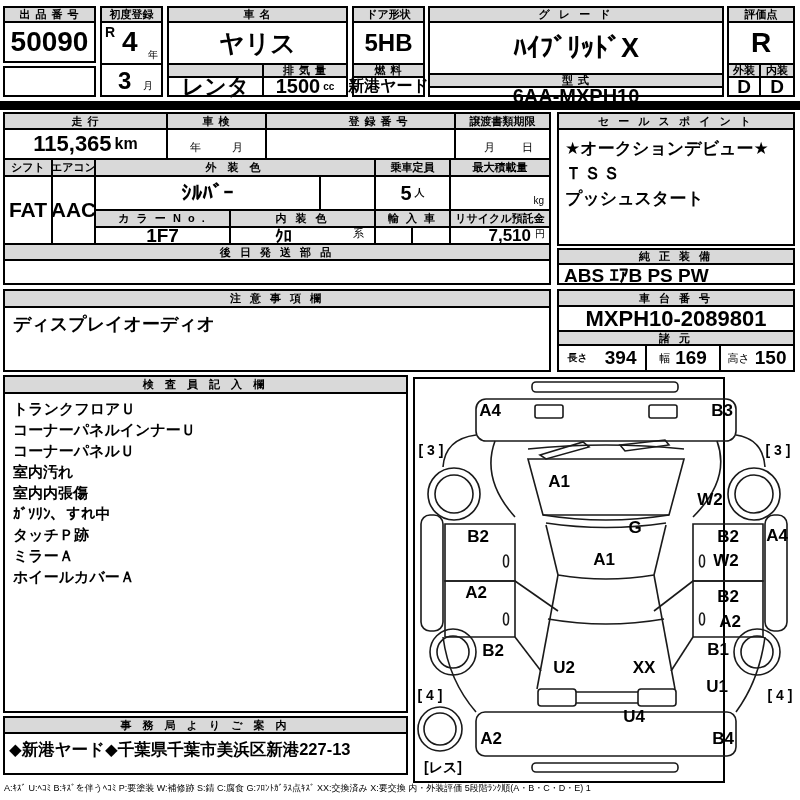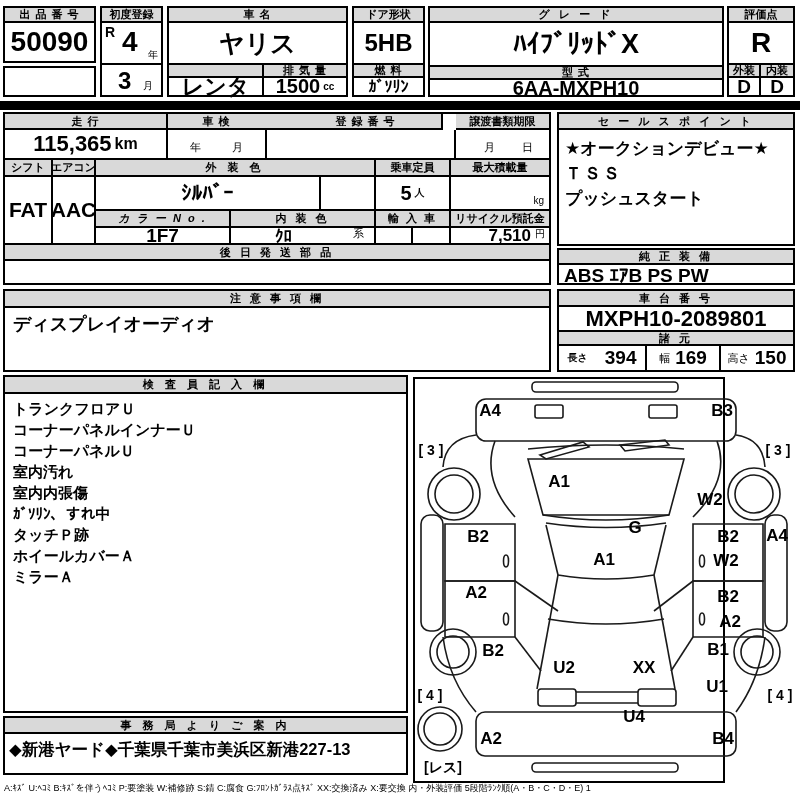--- a/index.html
+++ b/index.html
@@ -55,46 +55,46 @@
     <div class="c v" style="left:95px;top:70px;width:82px;height:17px;font-size:20px;">
       <span>1500</span>
         <span class="unit">cc</span>
     </div>
   </div>
 
   <div class="box" style="left:352px;top:6px;width:73px;height:91px;">
     <div class="h" style="height:15px;letter-spacing:0;">ドア形状</div>
     <div class="v bB" style="height:42px;font-size:24px;">5HB</div>
     <div class="h" style="height:13px;">燃 料</div>
-    <div class="v" style="height:17px;font-size:16px;">ｶﾞｿﾘﾝ</div>
+    <div class="v" style="height:17px;font-size:16px;">新港ヤード</div>
   </div>
 
   <div class="box" style="left:428px;top:6px;width:296px;height:91px;">
     <div class="h" style="height:15px;letter-spacing:3px;">グ レ ー ド</div>
-    <div class="v bB" style="height:44px;font-size:27px;">ﾊｲﾌﾞﾘｯﾄﾞX</div>
+    <div class="v bB" style="height:52px;font-size:27px;">ﾊｲﾌﾞﾘｯﾄﾞX</div>
     <div class="h" style="height:13px;">型 式</div>
     <div class="v" style="height:17px;font-size:20px;">6AA-MXPH10</div>
   </div>
 
   <div class="box" style="left:727px;top:6px;width:68px;height:91px;">
     <div class="h" style="height:15px;letter-spacing:0;">評価点</div>
     <div class="v bB" style="height:42px;font-size:28px;">R</div>
     <div class="c h bR" style="left:0;top:57px;width:32px;height:13px;border-bottom:2px solid #000;letter-spacing:0;">外装</div>
     <div class="c h" style="left:32px;top:57px;width:32px;height:13px;border-bottom:2px solid #000;letter-spacing:0;">内装</div>
     <div class="c v bR" style="left:0;top:70px;width:32px;height:17px;font-size:19px;">D</div>
     <div class="c v" style="left:32px;top:70px;width:32px;height:17px;font-size:19px;">D</div>
   </div>
 
   <div class="blackbar" style="left:0;top:101px;width:800px;height:9px;"></div>
 
   <div class="box" style="left:3px;top:112px;width:548px;height:173px;">
 
     <div class="c h bR" style="left:0;top:0;width:163px;height:16px;">走 行</div>
     <div class="c h bR" style="left:163px;top:0;width:99px;height:16px;">車 検</div>
-    <div class="c h bR" style="left:249px;top:0;width:189px;height:16px;padding-left:36px;">登 録 番 号</div>
+    <div class="c h bR" style="left:262px;top:0;width:189px;height:16px;padding-left:36px;">登 録 番 号</div>
     <div class="c h" style="left:451px;top:0;width:93px;height:16px;letter-spacing:0;">譲渡書類期限</div>
 
     <div class="c v bR bB" style="left:0;top:16px;width:163px;height:30px;font-size:22px;">
       <span>115,365</span>
         <span class="unit" style="font-size:16px;font-weight:bold;">km</span>
     </div>
     <div class="c bR bB" style="left:163px;top:16px;width:99px;height:30px;">
       <span class="abs" style="left:22px;bottom:3px;font-size:11px;">年</span>
       <span class="abs" style="right:22px;bottom:3px;font-size:11px;">月</span>
     </div>
@@ -116,21 +116,21 @@
     <div class="c v bR bB" style="left:91px;top:63px;width:225px;height:34px;font-size:21px;">ｼﾙﾊﾞｰ</div>
     <div class="c bR bB" style="left:316px;top:63px;width:55px;height:34px;"></div>
     <div class="c v bR bB" style="left:371px;top:63px;width:75px;height:34px;font-size:20px;">
       <span>5</span>
         <span class="unit">人</span>
     </div>
     <div class="c bB" style="left:446px;top:63px;width:98px;height:34px;">
       <span class="abs" style="right:5px;bottom:3px;font-size:10px;">kg</span>
     </div>
 
-    <div class="c h bR" style="left:91px;top:97px;width:135px;height:17px;letter-spacing:2px;font-style:italic;">カ ラ ー N o .</div>
+    <div class="c h bR" style="left:91px;top:97px;width:135px;height:17px;letter-spacing:2px;">カ ラ ー N o .</div>
     <div class="c h bR" style="left:226px;top:97px;width:145px;height:17px;letter-spacing:3px;">内 装 色</div>
     <div class="c h bR" style="left:371px;top:97px;width:75px;height:17px;letter-spacing:2px;">輸 入 車</div>
     <div class="c h" style="left:446px;top:97px;width:98px;height:17px;letter-spacing:0;">リサイクル預託金</div>
 
     <div class="c v bR bB" style="left:91px;top:114px;width:135px;height:17px;font-size:19px;">1F7</div>
     <div class="c bR bB" style="left:226px;top:114px;width:145px;height:17px;">
       <span class="abs" style="left:44px;top:-1px;font-weight:bold;font-size:17px;">ｸﾛ</span>
       <span class="abs" style="right:10px;bottom:2px;font-size:11px;">系</span>
     </div>
     <div class="c bR bB" style="left:371px;top:114px;width:37px;height:17px;"></div>
@@ -184,22 +184,22 @@
   <div class="box" style="left:3px;top:375px;width:405px;height:338px;">
     <div class="h" style="height:17px;letter-spacing:4px;">検 査 員 記 入 欄</div>
     <div class="lines" style="left:8px;top:21px;font-size:15px;line-height:21px;">
       <div>トランクフロアＵ</div>
       <div>コーナーパネルインナーＵ</div>
       <div>コーナーパネルＵ</div>
       <div>室内汚れ</div>
       <div>室内内張傷</div>
       <div>ｶﾞｿﾘﾝ、すれ中</div>
       <div>タッチＰ跡</div>
+      <div>ミラーＡ</div>
       <div>ホイールカバーＡ</div>
-      <div>ミラーＡ</div>
     </div>
   </div>
 
   <div class="box" style="left:3px;top:716px;width:405px;height:59px;">
     <div class="h" style="height:16px;letter-spacing:4px;">事 務 局 よ り ご 案 内</div>
     <div style="padding:5px 4px;font-weight:bold;font-size:16.5px;white-space:nowrap;">◆新港ヤード◆千葉県千葉市美浜区新港227-13</div>
   </div>
 
   <div class="box" style="left:413px;top:377px;width:312px;height:406px;">
     <svg width="378" height="402" viewBox="0 0 378 402" fill="none" stroke="#1a1a1a" stroke-width="1.6">

